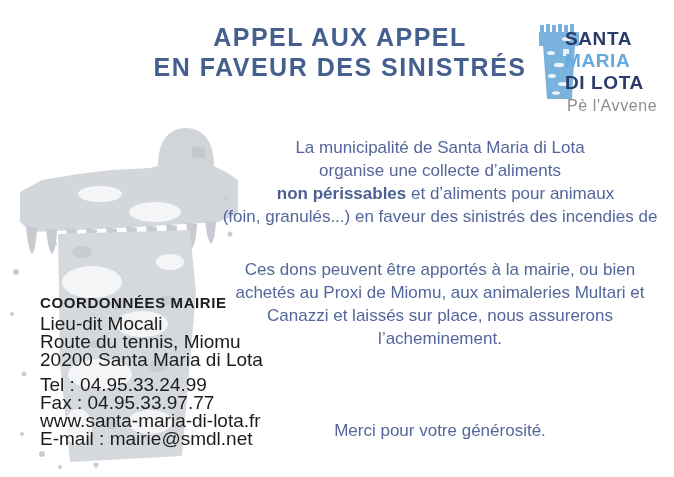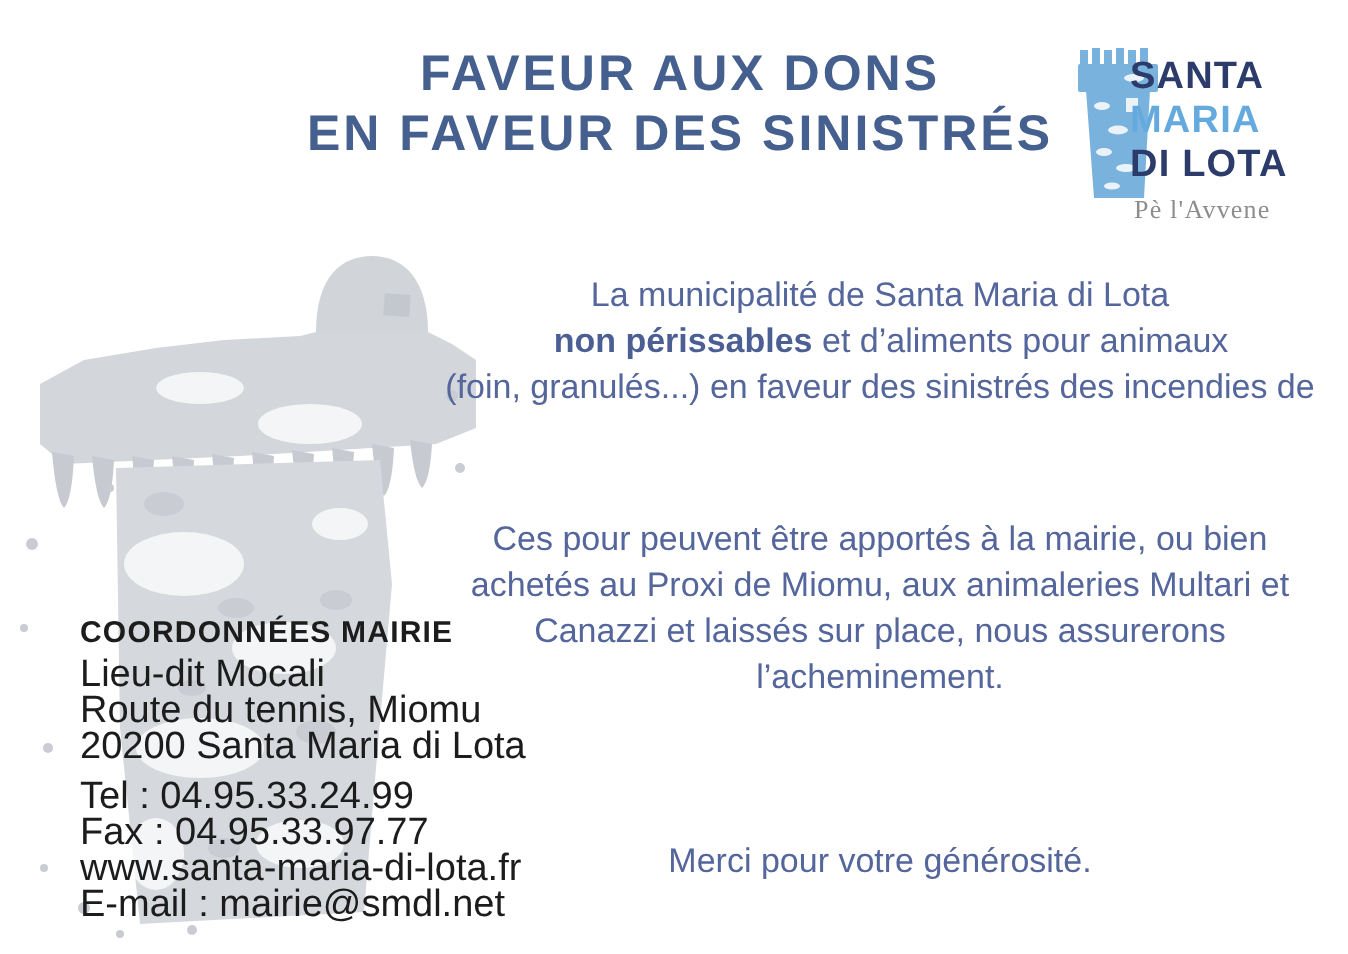--- a/index.html
+++ b/index.html
@@ -22,28 +22,28 @@
     line-height:30px;
     letter-spacing:1.5px;
   }
 
   
   .logo { position:absolute; left:533px; top:14px; width:138px; height:104px; }
   .logo-tower { position:absolute; left:4px; top:7px; width:44px; height:80px; }
   .logo-text { position:absolute; left:32px; top:14px; font-weight:bold; font-size:19px; line-height:22px; letter-spacing:0.6px; }
   .logo-text .dark  { color:#2b3c6b; }
   .logo-text .light { color:#65aade; }
-  .logo-motto { position:absolute; left:34px; top:83px; color:#8d8d8d; font-size:13px; letter-spacing:0.6px;font-family:Liberation Serif, serif; }
+  .logo-motto { position:absolute; left:34px; top:83px; color:#8d8d8d; font-size:16px; letter-spacing:0.6px; }
 
   
   .watermark { position:absolute; left:0; top:122px; width:240px; height:348px; }
 
   
   .contact { position:absolute; left:40px; top:294px; color:#1c1c1c; z-index:5; }
-  .contact-heading { font-weight:bold; font-size:15px; letter-spacing:0.6px; margin-bottom:4px;margin-top:14px; }
+  .contact-heading { font-weight:bold; font-size:15px; letter-spacing:0.6px; margin-bottom:4px; }
   .contact-line { font-size:19px; line-height:18px; }
   .contact-phones { margin-top:7px; }
 
   
   .main-col { position:absolute; left:215px; top:0; width:450px; height:473px; }
   .para {
     position:absolute; left:0; width:450px;
     text-align:center;
     color:#54669b;
     font-size:17px;
@@ -54,21 +54,21 @@
   .p2 { top:258px; }
   .p3 { top:360px; }
   .thanks { top:419px; }
 </style>
 </head>
 <body>
 
 <div class="page">
 
   <h1 class="title">
-    <div>FAVEUR AUX DONS</div>
+    <div>APPEL AUX APPEL</div>
     <div>EN FAVEUR DES SINISTRÉS</div>
   </h1>
 
   <div class="logo">
     <svg class="logo-tower" viewBox="0 0 44 80" aria-hidden="true">
       <g fill="#79b2dd">
         <rect x="3" y="4" width="4" height="9"></rect>
         <rect x="9" y="3" width="4" height="10"></rect>
         <rect x="15" y="4" width="4" height="9"></rect>
         <rect x="21" y="3" width="4" height="10"></rect>
@@ -158,26 +158,27 @@
       <div class="contact-line">Fax : 04.95.33.97.77</div>
       <div class="contact-line">www.santa-maria-di-lota.fr</div>
       <div class="contact-line">E-mail : mairie@smdl.net</div>
     </div>
   </aside>
 
   <main class="main-col">
 
     <div class="para p1">
       <div>La municipalité de Santa Maria di Lota</div>
+      <div>organise une collecte d’aliments</div>
       <div><span class="b">non périssables</span><span> et d’aliments pour animaux</span></div>
       <div>(foin, granulés...) en faveur des sinistrés des incendies de</div>
     </div>
 
     <div class="para p2">
-      <div>Ces pour peuvent être apportés à la mairie, ou bien</div>
+      <div>Ces dons peuvent être apportés à la mairie, ou bien</div>
       <div>achetés au Proxi de Miomu, aux animaleries Multari et</div>
       <div>Canazzi et laissés sur place, nous assurerons</div>
       <div>l’acheminement.</div>
     </div>
 
     <div class="para p3">
     </div>
 
     <div class="para thanks">Merci pour votre générosité.</div>
 

